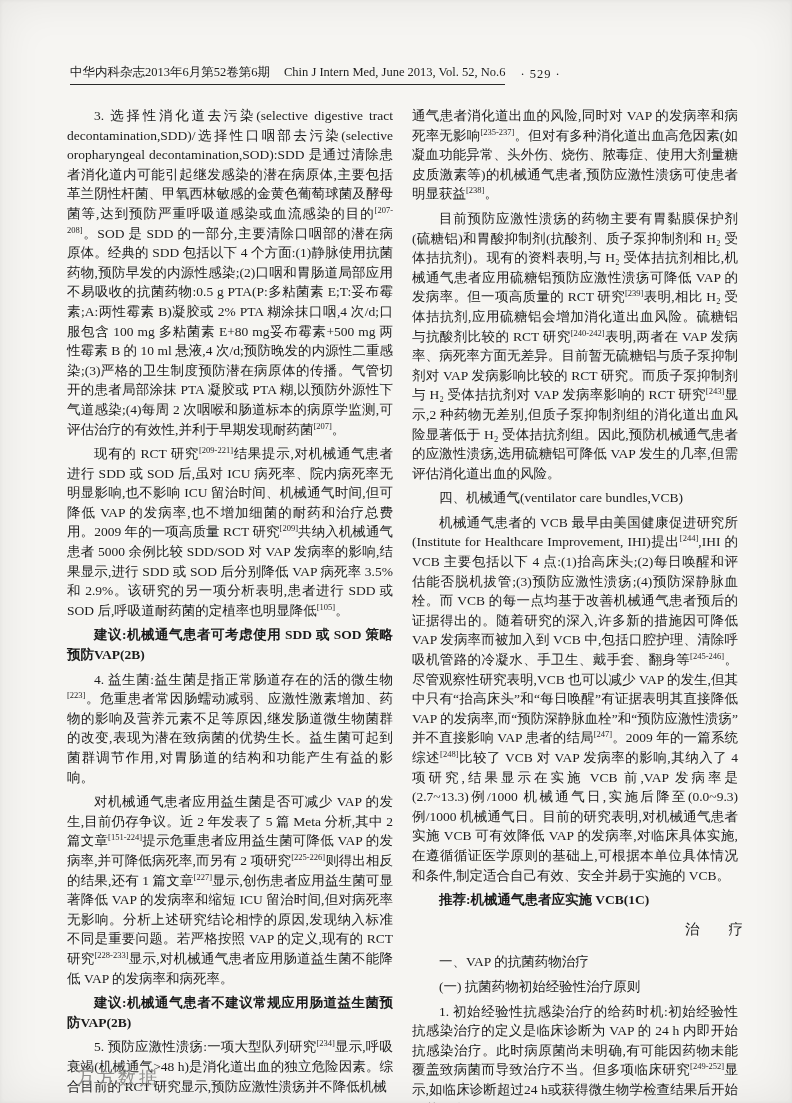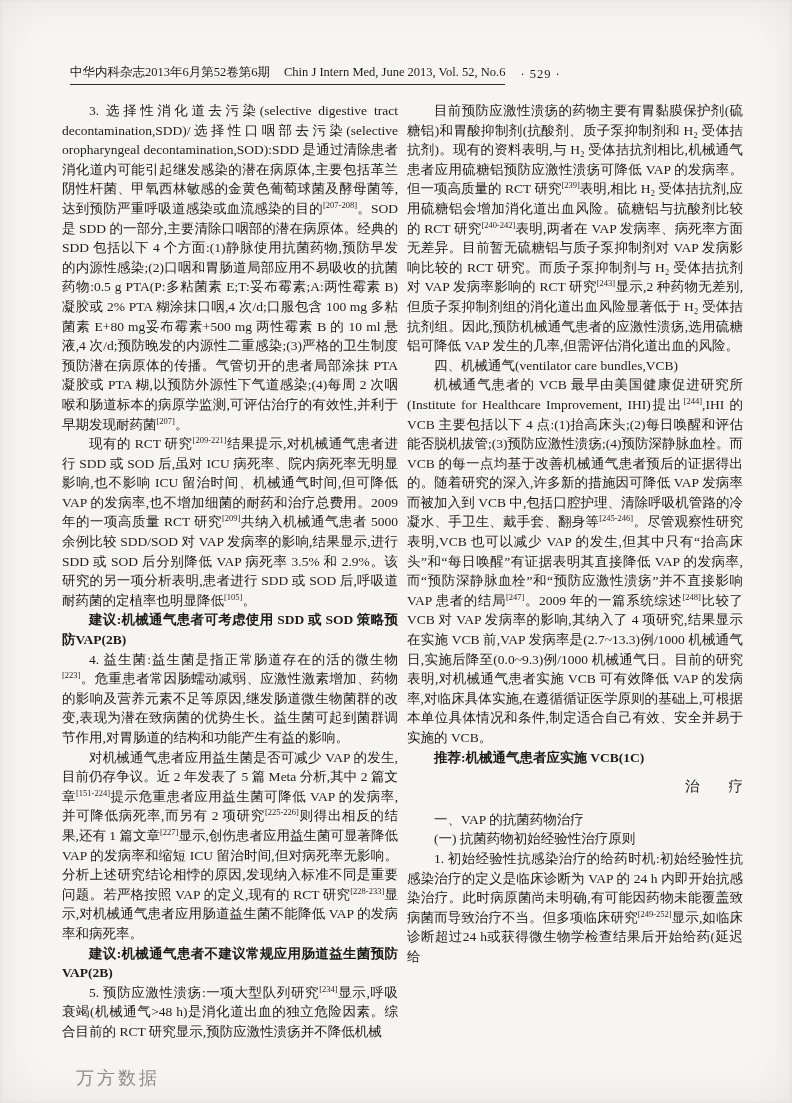--- a/index.html
+++ b/index.html
@@ -35,21 +35,21 @@
     display: flex;
     gap: 9px;
   }
   .column {
     font-size: 13.5px;
     line-height: 19.6px;
     text-align: justify;
   }
   .column-left  { width: 336px; flex: 0 0 auto; }
   .column-right { flex: 1 1 auto; }
-  .para { margin: 0; }
+  .para { margin: 5px; }
   .indent { text-indent: 2em; }
   .noindent { text-indent: 0; }
   .advice { text-indent: 2em; font-weight: bold; }
   .h-center {
     text-align: right;
     font-weight: normal;
     font-size: 14.5px;
     margin: 10px 0 13px 0;
     text-indent: 0;
   }
@@ -84,20 +84,21 @@
     <div class="column column-left">
       <p class="para indent">3. 选择性消化道去污染(selective digestive tract decontamination,SDD)/选择性口咽部去污染(selective oropharyngeal decontamination,SOD):SDD 是通过清除患者消化道内可能引起继发感染的潜在病原体,主要包括革兰阴性杆菌、甲氧西林敏感的金黄色葡萄球菌及酵母菌等,达到预防严重呼吸道感染或血流感染的目的<sup>[207-208]</sup>。SOD 是 SDD 的一部分,主要清除口咽部的潜在病原体。经典的 SDD 包括以下 4 个方面:(1)静脉使用抗菌药物,预防早发的内源性感染;(2)口咽和胃肠道局部应用不易吸收的抗菌药物:0.5 g PTA(P:多粘菌素 E;T:妥布霉素;A:两性霉素 B)凝胶或 2% PTA 糊涂抹口咽,4 次/d;口服包含 100 mg 多粘菌素 E+80 mg妥布霉素+500 mg 两性霉素 B 的 10 ml 悬液,4 次/d;预防晚发的内源性二重感染;(3)严格的卫生制度预防潜在病原体的传播。气管切开的患者局部涂抹 PTA 凝胶或 PTA 糊,以预防外源性下气道感染;(4)每周 2 次咽喉和肠道标本的病原学监测,可评估治疗的有效性,并利于早期发现耐药菌<sup>[207]</sup>。</p>
       <p class="para indent">现有的 RCT 研究<sup>[209-221]</sup>结果提示,对机械通气患者进行 SDD 或 SOD 后,虽对 ICU 病死率、院内病死率无明显影响,也不影响 ICU 留治时间、机械通气时间,但可降低 VAP 的发病率,也不增加细菌的耐药和治疗总费用。2009 年的一项高质量 RCT 研究<sup>[209]</sup>共纳入机械通气患者 5000 余例比较 SDD/SOD 对 VAP 发病率的影响,结果显示,进行 SDD 或 SOD 后分别降低 VAP 病死率 3.5% 和 2.9%。该研究的另一项分析表明,患者进行 SDD 或 SOD 后,呼吸道耐药菌的定植率也明显降低<sup>[105]</sup>。</p>
       <p class="para advice">建议:机械通气患者可考虑使用 SDD 或 SOD 策略预防VAP(2B)</p>
       <p class="para indent">4. 益生菌:益生菌是指正常肠道存在的活的微生物<sup>[223]</sup>。危重患者常因肠蠕动减弱、应激性激素增加、药物的影响及营养元素不足等原因,继发肠道微生物菌群的改变,表现为潜在致病菌的优势生长。益生菌可起到菌群调节作用,对胃肠道的结构和功能产生有益的影响。</p>
       <p class="para indent">对机械通气患者应用益生菌是否可减少 VAP 的发生,目前仍存争议。近 2 年发表了 5 篇 Meta 分析,其中 2 篇文章<sup>[151-224]</sup>提示危重患者应用益生菌可降低 VAP 的发病率,并可降低病死率,而另有 2 项研究<sup>[225-226]</sup>则得出相反的结果,还有 1 篇文章<sup>[227]</sup>显示,创伤患者应用益生菌可显著降低 VAP 的发病率和缩短 ICU 留治时间,但对病死率无影响。分析上述研究结论相悖的原因,发现纳入标准不同是重要问题。若严格按照 VAP 的定义,现有的 RCT 研究<sup>[228-233]</sup>显示,对机械通气患者应用肠道益生菌不能降低 VAP 的发病率和病死率。</p>
       <p class="para advice">建议:机械通气患者不建议常规应用肠道益生菌预防VAP(2B)</p>
       <p class="para indent">5. 预防应激性溃疡:一项大型队列研究<sup>[234]</sup>显示,呼吸衰竭(机械通气&gt;48 h)是消化道出血的独立危险因素。综合目前的 RCT 研究显示,预防应激性溃疡并不降低机械</p>
     </div>
     <div class="column column-right">
+      <p class="para noindent">通气患者消化道出血的风险,同时对 VAP 的发病率和病死率无影响<sup>[235-237]</sup>。但对有多种消化道出血高危因素(如凝血功能异常、头外伤、烧伤、脓毒症、使用大剂量糖皮质激素等)的机械通气患者,预防应激性溃疡可使患者明显获益<sup>[238]</sup>。</p>
       <p class="para indent">目前预防应激性溃疡的药物主要有胃黏膜保护剂(硫糖铝)和胃酸抑制剂(抗酸剂、质子泵抑制剂和 H₂ 受体拮抗剂)。现有的资料表明,与 H₂ 受体拮抗剂相比,机械通气患者应用硫糖铝预防应激性溃疡可降低 VAP 的发病率。但一项高质量的 RCT 研究<sup>[239]</sup>表明,相比 H₂ 受体拮抗剂,应用硫糖铝会增加消化道出血风险。硫糖铝与抗酸剂比较的 RCT 研究<sup>[240-242]</sup>表明,两者在 VAP 发病率、病死率方面无差异。目前暂无硫糖铝与质子泵抑制剂对 VAP 发病影响比较的 RCT 研究。而质子泵抑制剂与 H₂ 受体拮抗剂对 VAP 发病率影响的 RCT 研究<sup>[243]</sup>显示,2 种药物无差别,但质子泵抑制剂组的消化道出血风险显著低于 H₂ 受体拮抗剂组。因此,预防机械通气患者的应激性溃疡,选用硫糖铝可降低 VAP 发生的几率,但需评估消化道出血的风险。</p>
       <p class="para indent">四、机械通气(ventilator care bundles,VCB)</p>
       <p class="para indent">机械通气患者的 VCB 最早由美国健康促进研究所(Institute for Healthcare Improvement, IHI)提出<sup>[244]</sup>,IHI 的 VCB 主要包括以下 4 点:(1)抬高床头;(2)每日唤醒和评估能否脱机拔管;(3)预防应激性溃疡;(4)预防深静脉血栓。而 VCB 的每一点均基于改善机械通气患者预后的证据得出的。随着研究的深入,许多新的措施因可降低 VAP 发病率而被加入到 VCB 中,包括口腔护理、清除呼吸机管路的冷凝水、手卫生、戴手套、翻身等<sup>[245-246]</sup>。尽管观察性研究表明,VCB 也可以减少 VAP 的发生,但其中只有“抬高床头”和“每日唤醒”有证据表明其直接降低 VAP 的发病率,而“预防深静脉血栓”和“预防应激性溃疡”并不直接影响 VAP 患者的结局<sup>[247]</sup>。2009 年的一篇系统综述<sup>[248]</sup>比较了 VCB 对 VAP 发病率的影响,其纳入了 4 项研究,结果显示在实施 VCB 前,VAP 发病率是(2.7~13.3)例/1000 机械通气日,实施后降至(0.0~9.3)例/1000 机械通气日。目前的研究表明,对机械通气患者实施 VCB 可有效降低 VAP 的发病率,对临床具体实施,在遵循循证医学原则的基础上,可根据本单位具体情况和条件,制定适合自己有效、安全并易于实施的 VCB。</p>
       <p class="para advice">推荐:机械通气患者应实施 VCB(1C)</p>
       <p class="para h-center">治　　疗</p>
       <p class="para indent">一、VAP 的抗菌药物治疗</p>
       <p class="para indent">(一) 抗菌药物初始经验性治疗原则</p>
       <p class="para indent">1. 初始经验性抗感染治疗的给药时机:初始经验性抗感染治疗的定义是临床诊断为 VAP 的 24 h 内即开始抗感染治疗。此时病原菌尚未明确,有可能因药物未能覆盖致病菌而导致治疗不当。但多项临床研究<sup>[249-252]</sup>显示,如临床诊断超过24 h或获得微生物学检查结果后开始给药(延迟给</p>
     </div>
   </div>

